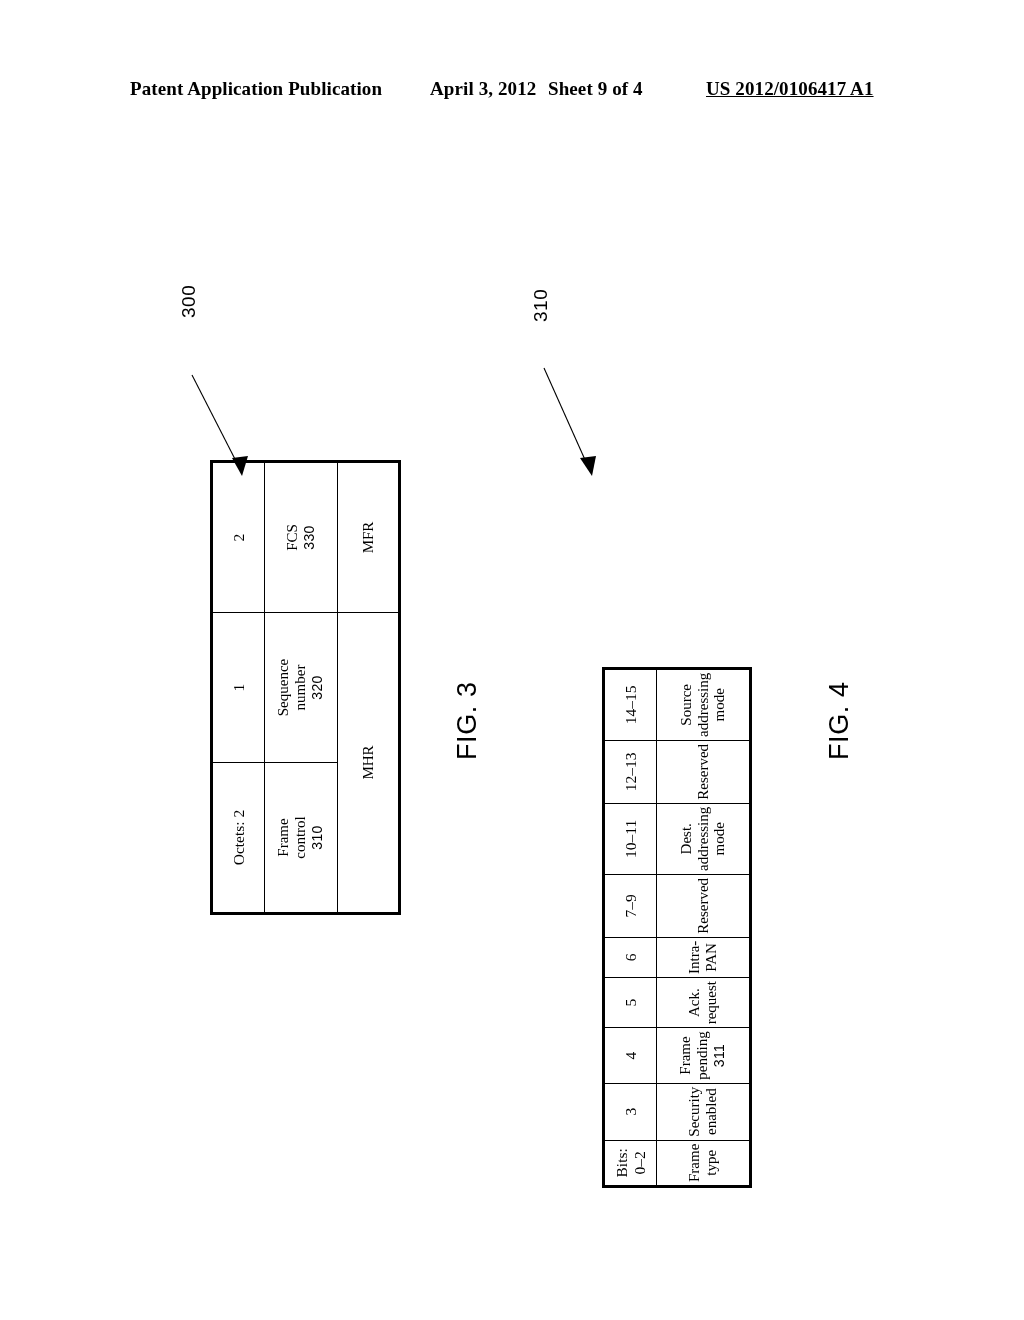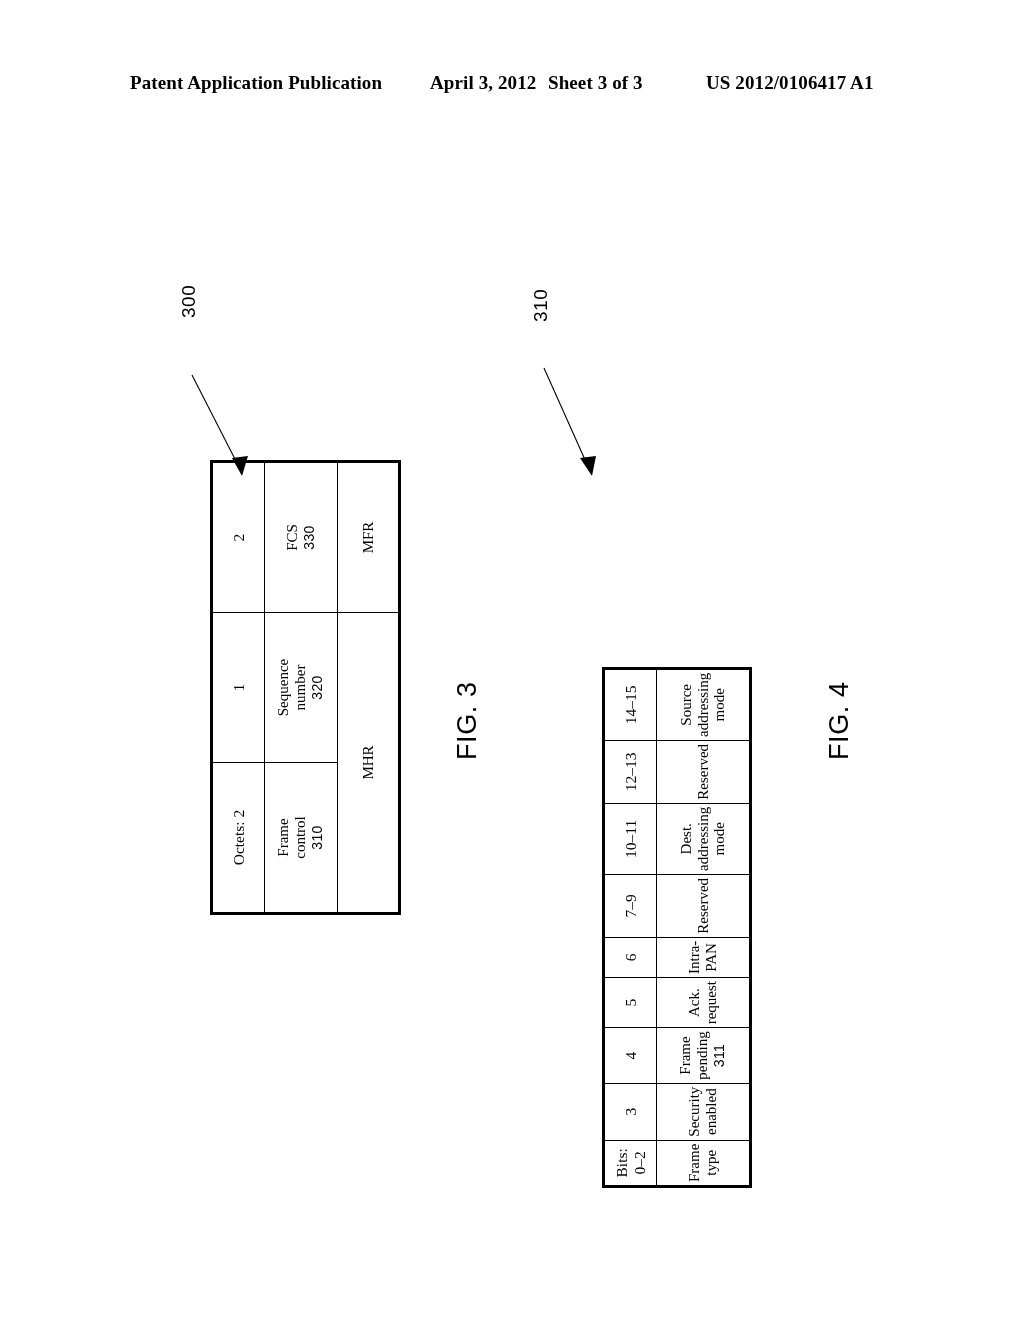--- a/index.html
+++ b/index.html
@@ -12,34 +12,34 @@
     height: 1320px;
     position: relative;
     font-family: "Liberation Serif", serif;
     color: #000000;
     overflow: hidden;
   }
 
   
   #page-header {
     position: absolute;
-    top: 72px;
+    top: 78px;
     left: 0;
     width: 968px;
     height: 26px;
     font-family: "Liberation Serif", serif;
     font-weight: bold;
     font-size: 19px;
     letter-spacing: 0.1px;
     white-space: nowrap;
   }
   #page-header .hdr-pub   { position: absolute; left: 130px; top: 0; }
   #page-header .hdr-date  { position: absolute; left: 430px; top: 0; }
   #page-header .hdr-sheet { position: absolute; left: 548px; top: 0; }
-  #page-header .hdr-docid { position: absolute; left: 706px; top: 0; }
+  #page-header .hdr-docid { position: absolute; left: 706px; top: 0; text-decoration: underline; }
 
   
   .rot-wrap {
     position: absolute;
     transform-origin: 0 0;
   }
 
   
   .fig-table {
     border-collapse: collapse;
@@ -101,21 +101,21 @@
     transform: rotate(-90deg);
     transform-origin: 0 0;
   }
 </style>
 </head>
 <body>
 
 <div id="page-header">
   <span class="hdr-pub">Patent Application Publication</span>
   <span class="hdr-date">April 3, 2012</span>
-  <span class="hdr-sheet">Sheet 3 of 3</span>
+  <span class="hdr-sheet">Sheet 9 of 4</span>
   <span class="hdr-docid">US 2012/0106417 A1</span>
 </div>
 
 <div class="rot-wrap" id="fig3-wrap" style="left:210px; top:915px; transform: rotate(-90deg);">
   <table class="fig-table" id="fig3-table">
     <tbody id="fig3-body">
         <tr>
           <td class="hdr" style="width: 143px; height: 47px;">Octets: 2</td>
           <td class="hdr" style="width: 143px; height: 47px;">1</td>
           <td class="hdr" style="width: 143px; height: 47px;">2</td>

